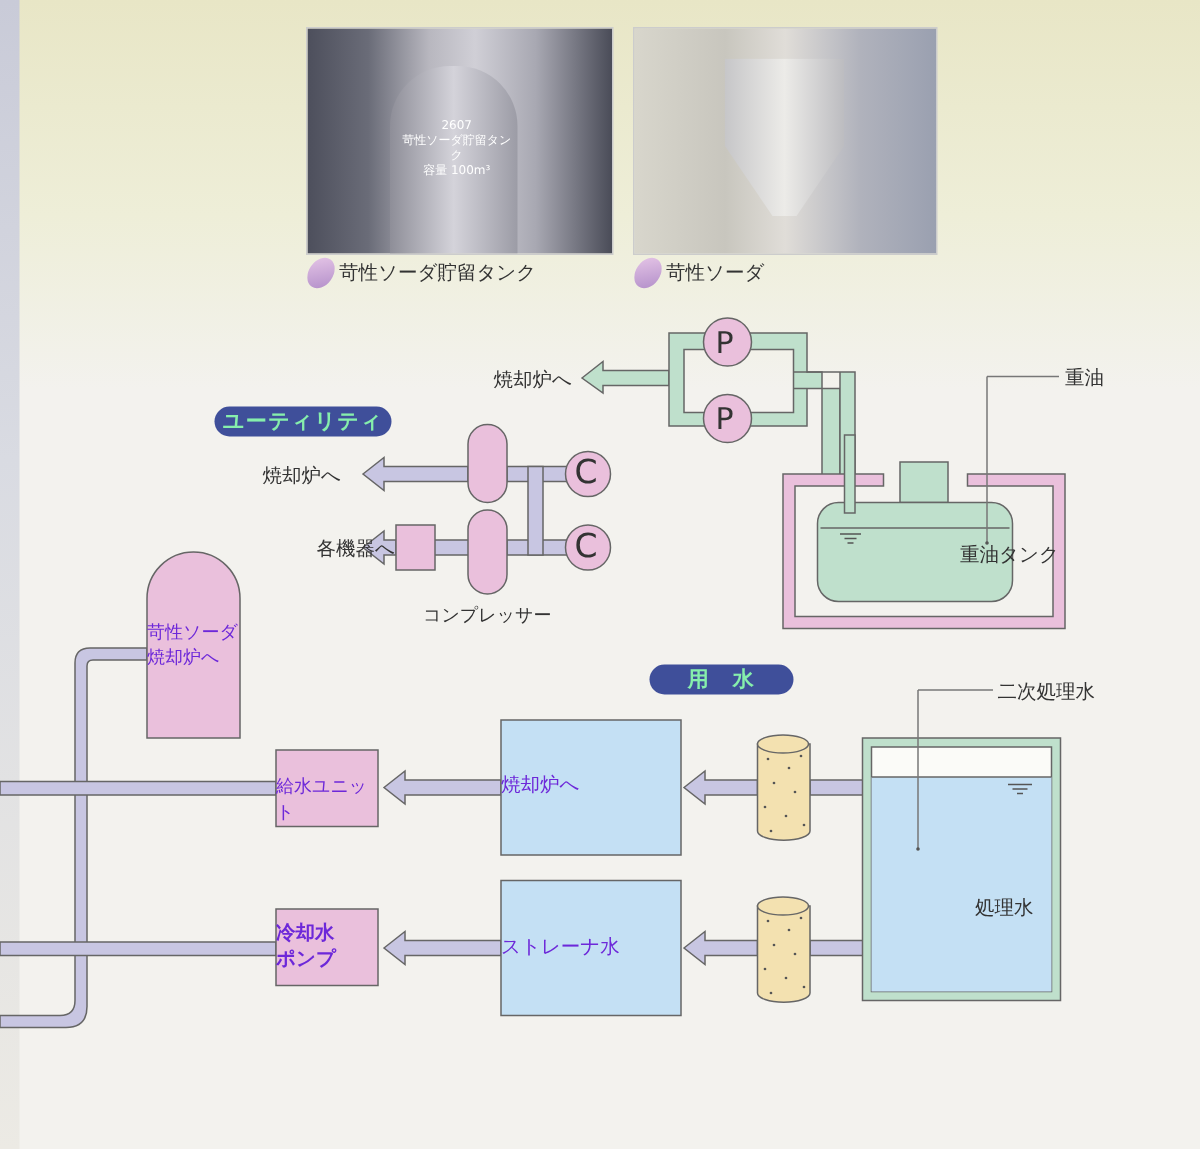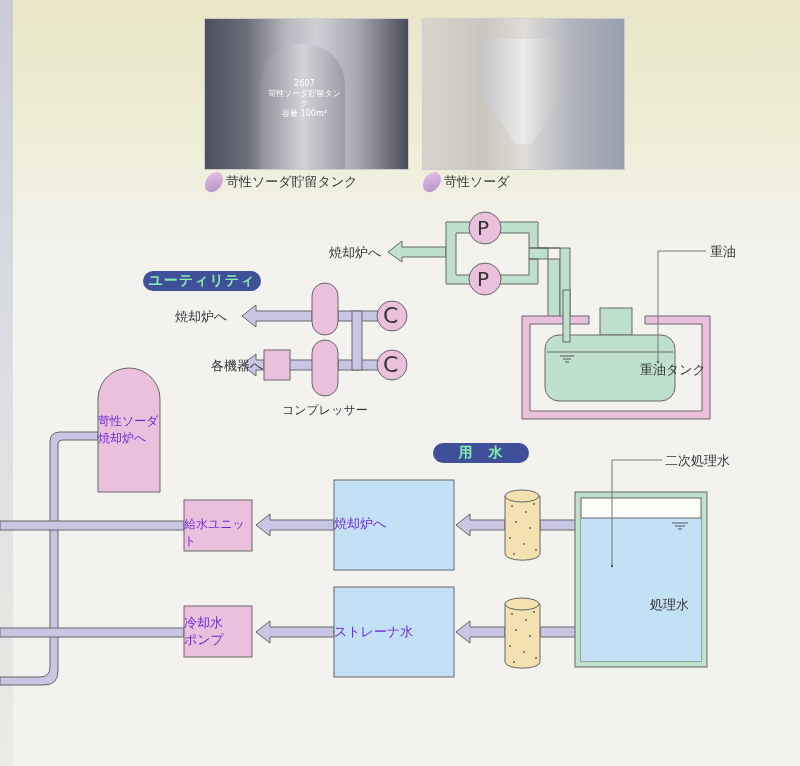--- a/index.html
+++ b/index.html
@@ -194,16 +194,16 @@
   <div>苛性ソーダ</div>
   <div>焼却炉へ</div>
 </div>
 
 <div class="badge" style="left:433px; top:443px; width:96px;">用　水</div>
 <div class="lbl" style="left:665px; top:452px;">二次処理水</div>
 <div class="lbl" style="left:621px; top:596px;margin-left:29px;">処理水</div>
 <div class="box-text" style="left:334px; top:515px; width:120px;">焼却炉へ</div>
 <div class="box-text" style="left:334px; top:623px; width:145px;">ストレーナ水</div>
 <div class="box-text" style="left:184px; top:516px; width:66px; font-size:12px;">給水ユニット</div>
-<div class="box-text" style="left:184px; top:614px; width:88px;">
+<div class="box-text" style="left:184px; top:614px; width:88px;font-weight:bold;">
   <div>冷却水</div>
   <div>ポンプ</div>
 </div>
 
 </body></html>

